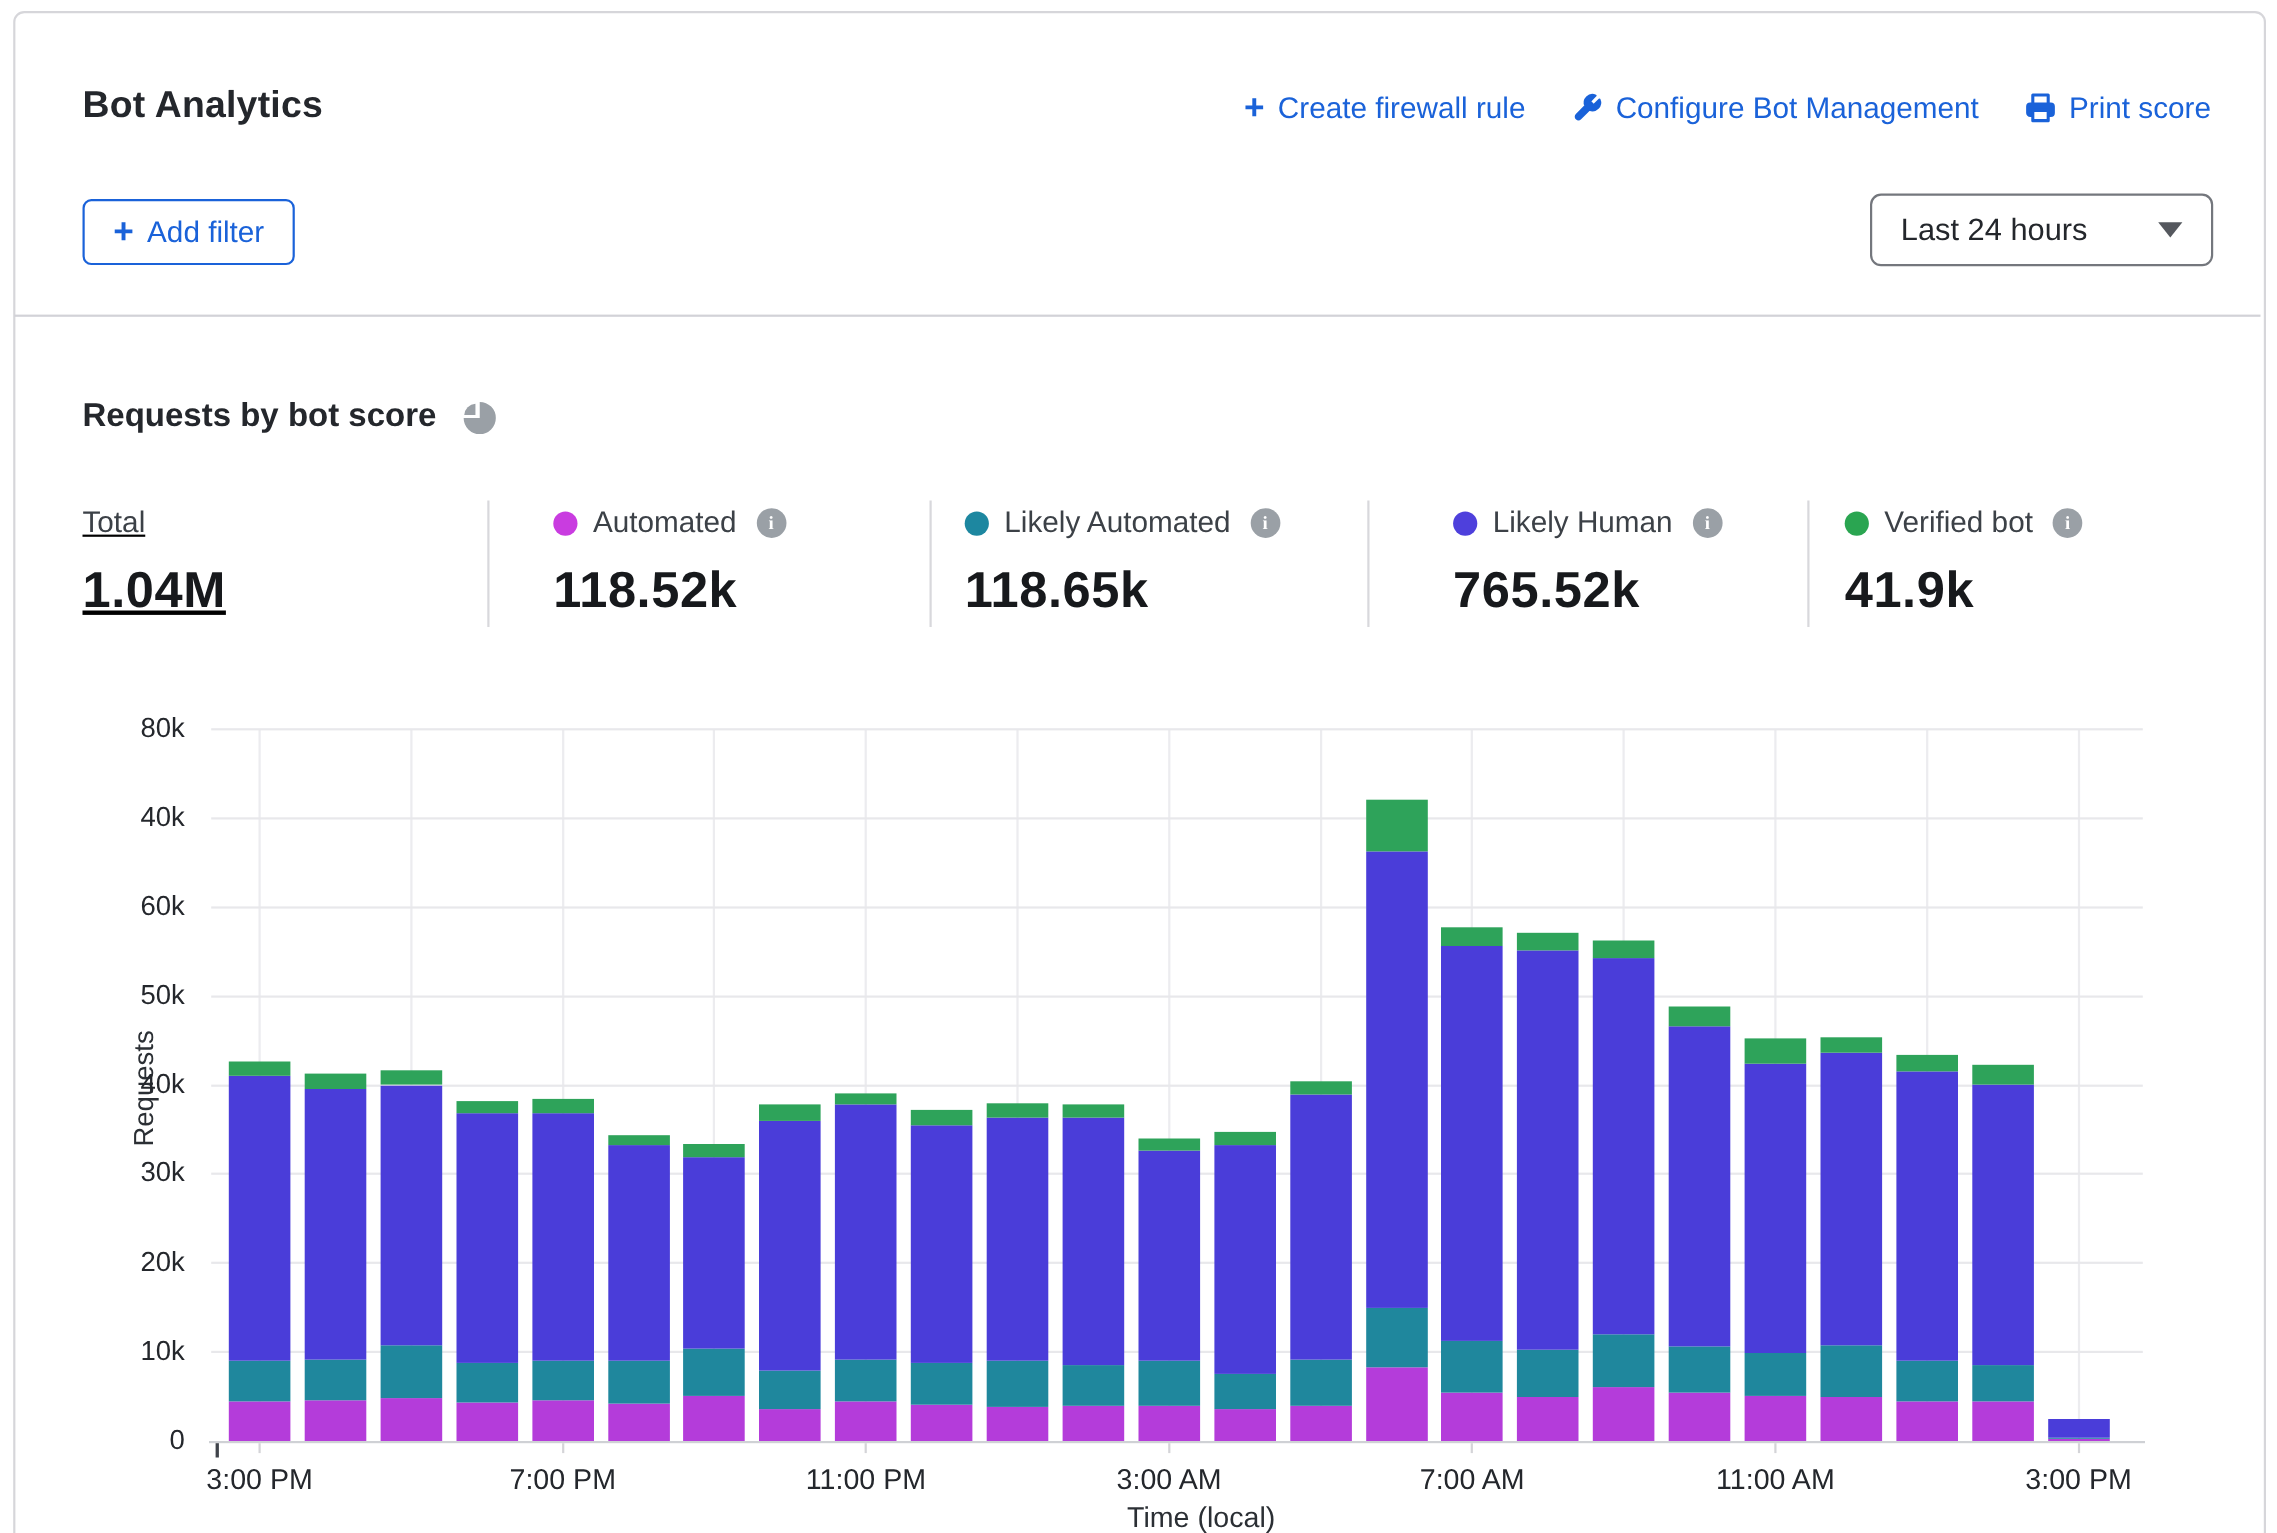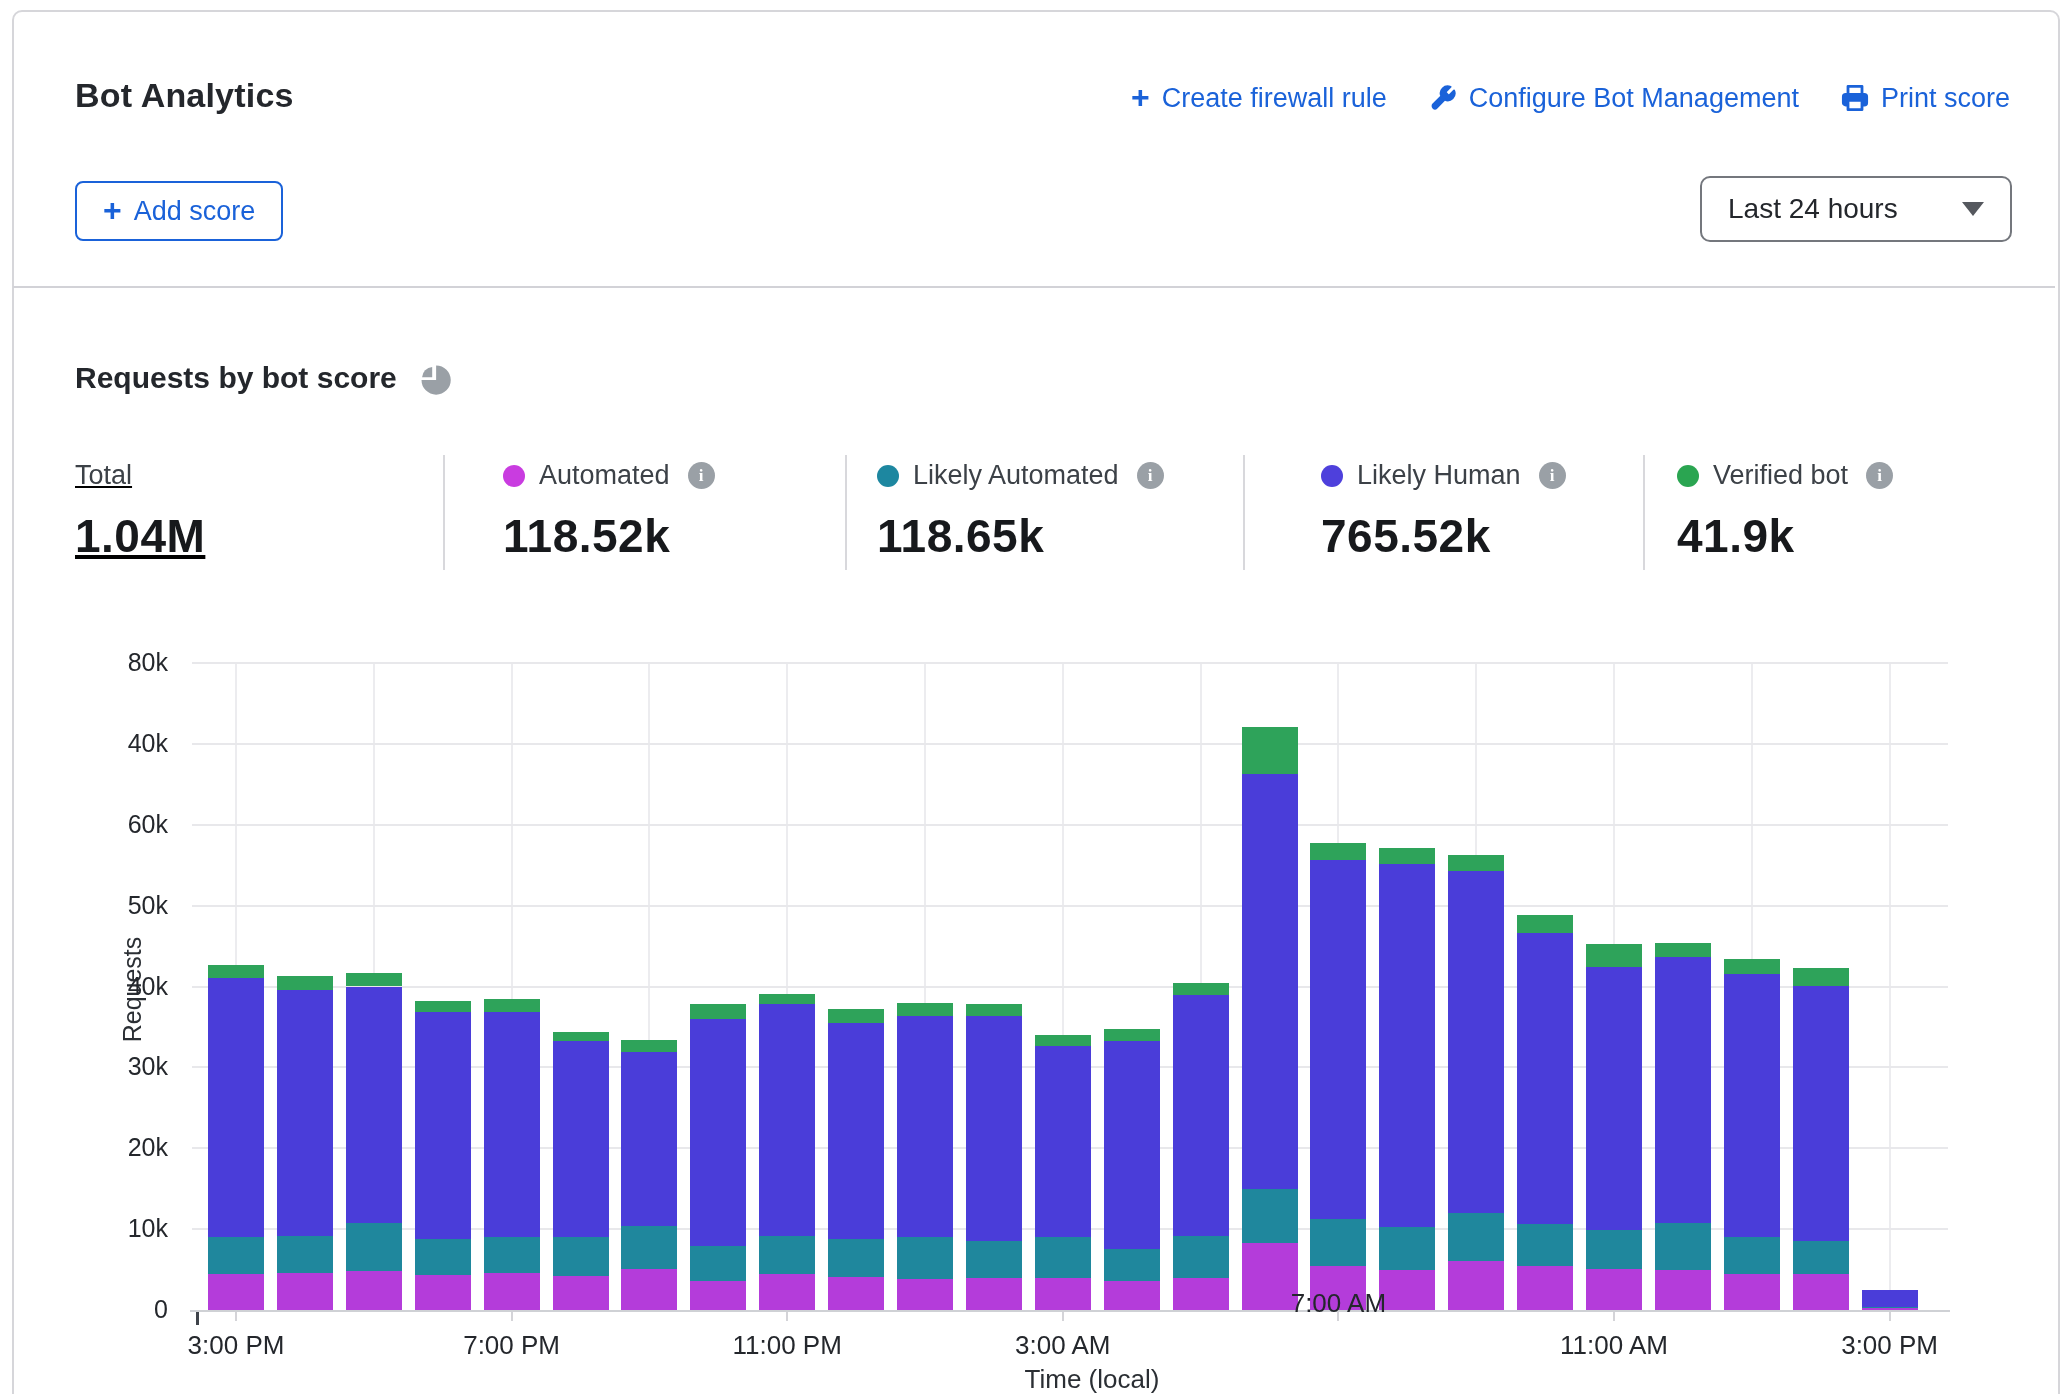--- a/index.html
+++ b/index.html
@@ -64,21 +64,21 @@
         <path d="M6 18H4a2 2 0 0 1-2-2v-5a2 2 0 0 1 2-2h16a2 2 0 0 1 2 2v5a2 2 0 0 1-2 2h-2" fill="#1a62d9"></path>
         <rect x="6" y="14" width="12" height="8" fill="#fff"></rect>
       </svg>
     </span>
     <span>Print score</span>
   </div>
 </div>
 
 <button class="btn-add-filter">
   <span class="plus-glyph">+</span>
-  <span>Add score</span>
+  <span>Add filter</span>
 </button>
 
 <div class="select">
   <span>Last 24 hours</span>
   <span class="chev"></span>
 </div>
 
 <div class="divider"></div>
 
 <div class="section-head">
@@ -274,16 +274,16 @@
     <div class="seg" style="left: 1792.7px; top: 1241.26px; width: 56px; height: 33.1587px; background: rgb(31, 135, 157);"></div>
     <div class="seg" style="left: 1792.7px; top: 985.691px; width: 56px; height: 255.565px; background: rgb(74, 61, 217);"></div>
     <div class="seg" style="left: 1792.7px; top: 967.899px; width: 56px; height: 17.7925px; background: rgb(46, 163, 90);"></div>
     <div class="seg" style="left: 1861.6px; top: 1308.38px; width: 56px; height: 1.6175px; background: rgb(180, 60, 218);"></div>
     <div class="seg" style="left: 1861.6px; top: 1307.17px; width: 56px; height: 1.21313px; background: rgb(31, 135, 157);"></div>
     <div class="seg" style="left: 1861.6px; top: 1290.19px; width: 56px; height: 16.9838px; background: rgb(74, 61, 217);"></div>
     <div class="xlab" style="left: 151px; top: 1330px;">3:00 PM</div>
     <div class="xlab" style="left: 426.6px; top: 1330px;">7:00 PM</div>
     <div class="xlab" style="left: 702.2px; top: 1330px;">11:00 PM</div>
     <div class="xlab" style="left: 977.8px; top: 1330px;">3:00 AM</div>
-    <div class="xlab" style="left: 1253.4px; top: 1288px;">7:00 AM</div>
+    <div class="xlab" style="left: 1253.4px; top: 1330px;">7:00 AM</div>
     <div class="xlab" style="left: 1529px; top: 1330px;">11:00 AM</div>
     <div class="xlab" style="left: 1804.6px; top: 1330px;">3:00 PM</div>
   </div>
 
 </body></html>

